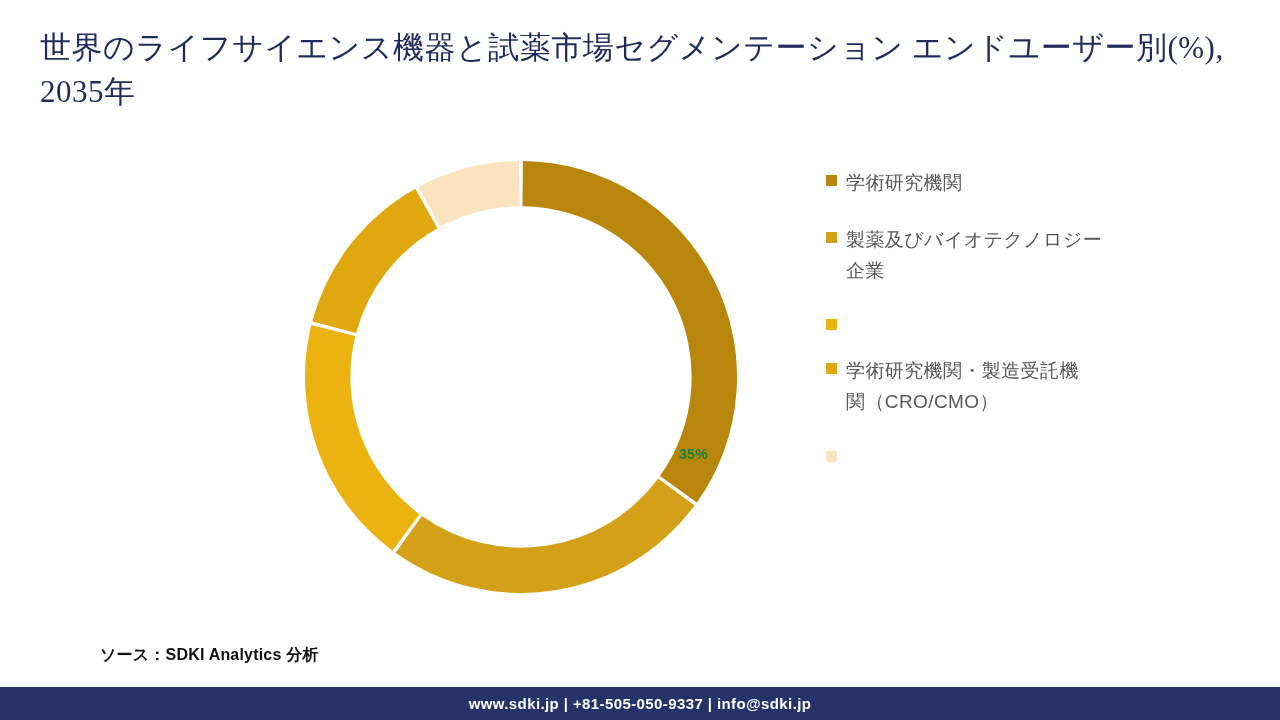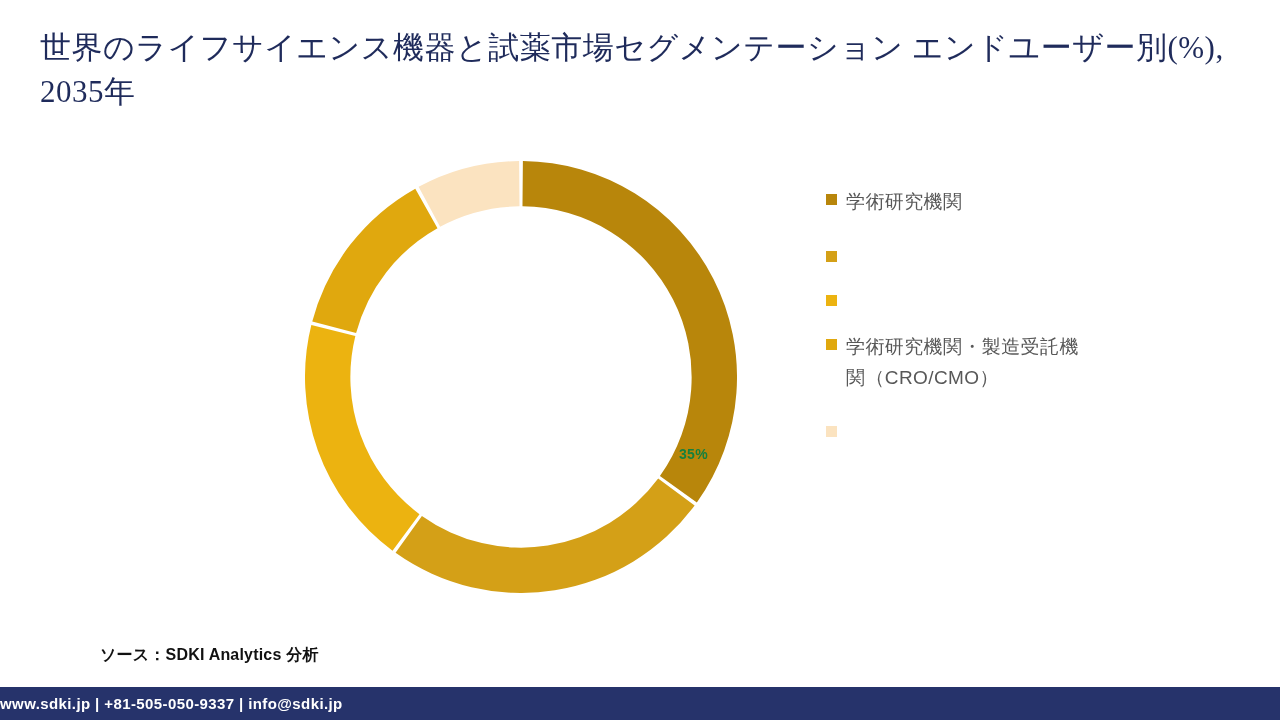--- a/index.html
+++ b/index.html
@@ -57,21 +57,20 @@
   #legend {
     position: absolute;
     left: 826px;
     top: 168px;
     width: 330px;
   }
   .legend-item {
     display: flex;
     align-items: flex-start;
     margin-bottom: 26px;
-    margin-top: 19px;
   }
   .legend-swatch {
     width: 11px;
     height: 11px;
     flex: 0 0 11px;
     margin-top: 7px;
     margin-right: 9px;
   }
   .legend-label {
     font-family: "Liberation Sans", sans-serif;
@@ -97,20 +96,21 @@
   
   #footer-bar {
     position: absolute;
     left: 0;
     bottom: 0;
     width: 1280px;
     height: 33px;
     background: #26336b;
     display: flex;
     align-items: center;
+    justify-content: center;
   }
   #footer-text {
     color: #ffffff;
     font-size: 15px;
     font-weight: bold;
     letter-spacing: 0.4px;
   }
 </style>
 </head>
 <body>
@@ -132,20 +132,22 @@
 
 <div id="legend">
 
   <div class="legend-item">
     <span class="legend-swatch" style="background: rgb(184, 134, 11);"></span>
     <span class="legend-label">学術研究機関</span>
   </div>
 
   <div class="legend-item">
     <span class="legend-swatch" style="background: rgb(212, 160, 23);"></span>
+    <span class="legend-label">製薬及びバイオテクノロジー
+企業</span>
   </div>
 
   <div class="legend-item">
     <span class="legend-swatch" style="background: rgb(236, 179, 16);"></span>
   </div>
 
   <div class="legend-item">
     <span class="legend-swatch" style="background: rgb(224, 168, 14);"></span>
     <span class="legend-label">学術研究機関・製造受託機
 関（CRO/CMO）</span>

